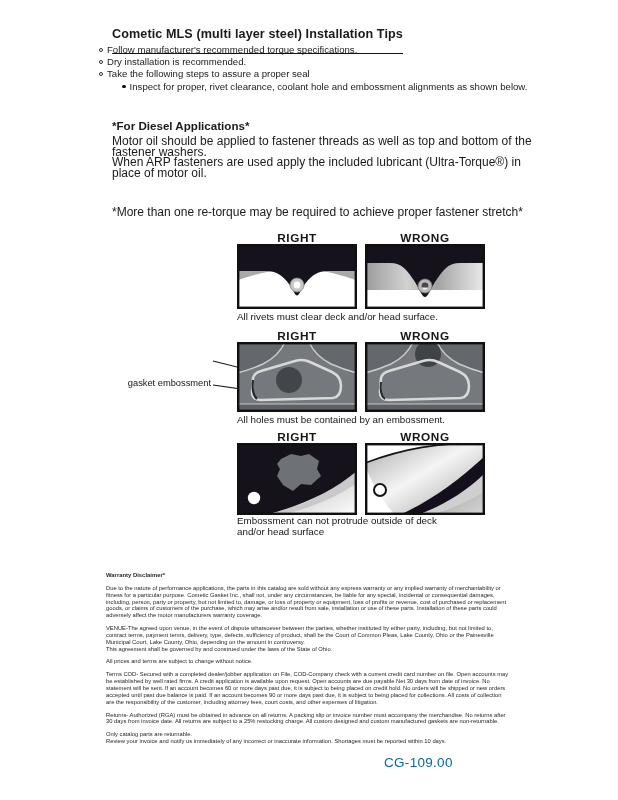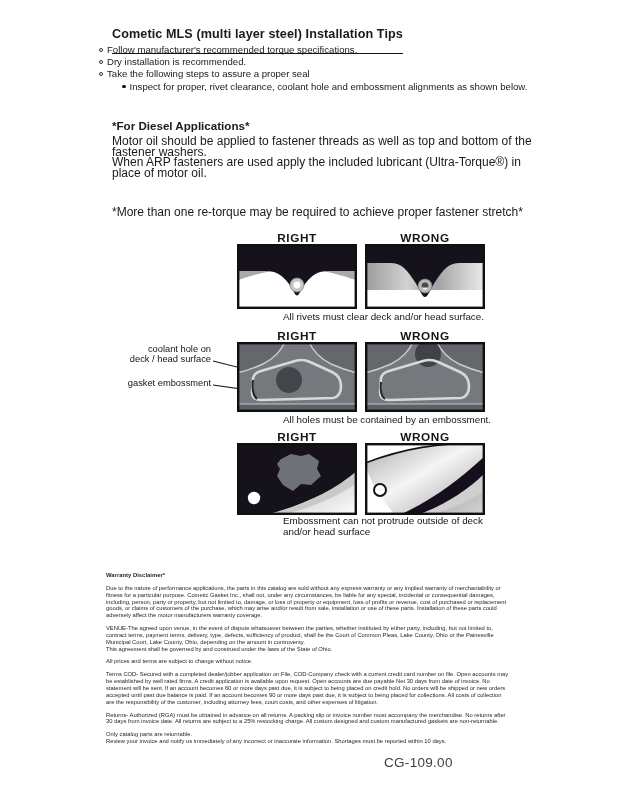--- a/index.html
+++ b/index.html
@@ -15,27 +15,27 @@
   }
   .bullets { left:99px; top:44px; width:450px; font-size:9.6px; }
   .b-row { display:flex; line-height:12.2px; }
   .b-row.sub { padding-left:23px; }
   .dot-hollow { flex:none; width:4px; height:4px; border:1px solid #333; border-radius:50%; margin:3.8px 4px 0 0; }
   .dot-solid  { flex:none; width:3.6px; height:3.6px; background:#111; border-radius:50%; margin:4px 4px 0 0; }
   .h2 { left:112px; font-size:11.6px; font-weight:bold; }
   .para { left:112px; width:440px; font-size:12px; line-height:10.7px; white-space:pre-line; }
   .rw-label { width:120px; text-align:center; font-size:11.8px; font-weight:600; letter-spacing:.6px; color:#161616; }
   .fig { width:120px; display:block; }
-  .caption { left:237px; font-size:9.8px; line-height:10.6px; color:#141414; white-space:pre-line;margin-left:46px; }
+  .caption { left:237px; font-size:9.8px; line-height:10.6px; color:#141414; white-space:pre-line; }
   .annot { left:58px; width:153px; text-align:right; font-size:9.3px; line-height:10px; white-space:pre-line; color:#141414; }
   .warranty { left:106px; top:572px; width:436px; font-size:5.8px; line-height:6.85px; color:#262626; }
   .warranty .wh { font-weight:bold; margin-bottom:6px; font-size:5.9px; }
   .warranty .wp { margin:0 0 6px 0; white-space:pre-line; }
   .warranty .wp.tight { margin-bottom:0; }
-  .footer-code { left:384px; top:755px; font-size:13.5px; letter-spacing:.3px; color:#404040; }
+  .footer-code { left:384px; top:755px; font-size:13.5px; letter-spacing:.3px; color:#0369a1; }
 </style>
 </head>
 <body>
 
 <div class="page">
 
   <div class="abs title">Cometic MLS (multi layer steel) Installation Tips</div>
 
   <div class="abs bullets">
     <div class="b-row">
@@ -90,22 +90,20 @@
     <circle cx="60" cy="42" r="3.4" fill="#4a4a4a"></circle>
     <path d="M56.8,43.5 a3.3,3.3 0 0 0 6.4,0 Z" fill="#ffffff" opacity="0.9"></path>
     <rect x="1.2" y="1.2" width="117.6" height="62.6" fill="none" stroke="#101010" stroke-width="2.4"></rect>
   </svg>
 
   <div class="abs caption" style="top:312px">All rivets must clear deck and/or head surface.</div>
 
   <div class="abs rw-label" style="left:237px; top:329px">RIGHT</div>
   <div class="abs rw-label" style="left:365px; top:329px">WRONG</div>
 
-  <div class="abs annot" style="top:344px">coolant hole on
-deck / head surface</div>
   <div class="abs annot" style="top:378px">gasket embossment</div>
   <svg class="abs" style="left:205px; top:340px; width:120px; height:70px" viewBox="0 0 120 70">
     <line x1="8" y1="21" x2="84" y2="40" stroke="#1a1a1a" stroke-width="1.1"></line>
     <line x1="8" y1="45" x2="57" y2="52" stroke="#1a1a1a" stroke-width="1.1"></line>
   </svg>
 
   <svg class="abs fig" style="left:237px; top:342px; height:70px" viewBox="0 0 120 70">
     <rect width="120" height="70" fill="#75797d"></rect>
     <path d="M0,0 H48 C44,9 36,17 26,22 C17,26 8,29 0,31 Z" fill="#64686c"></path>
     <path d="M120,0 H72 C76,9 84,17 94,22 C103,26 112,29 120,31 Z" fill="#64686c"></path>

